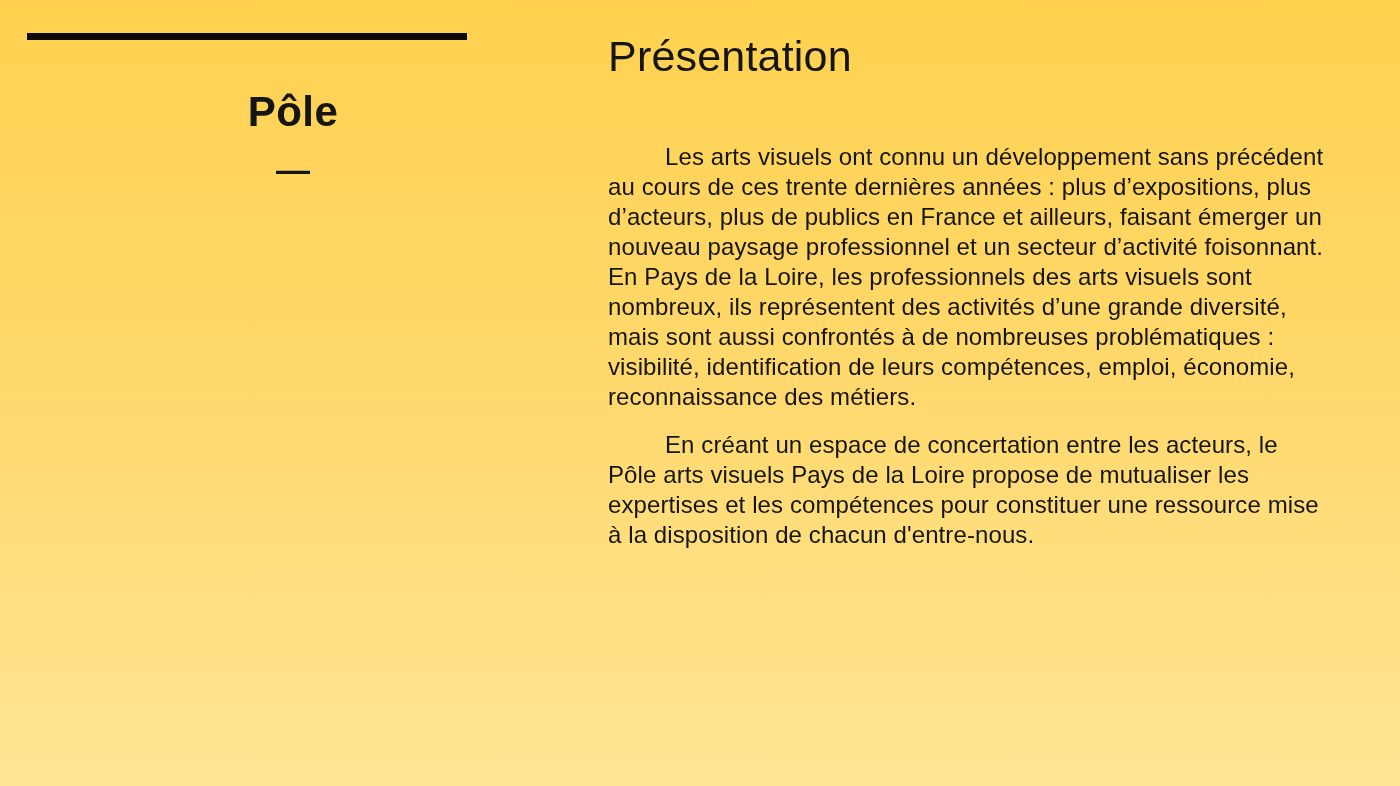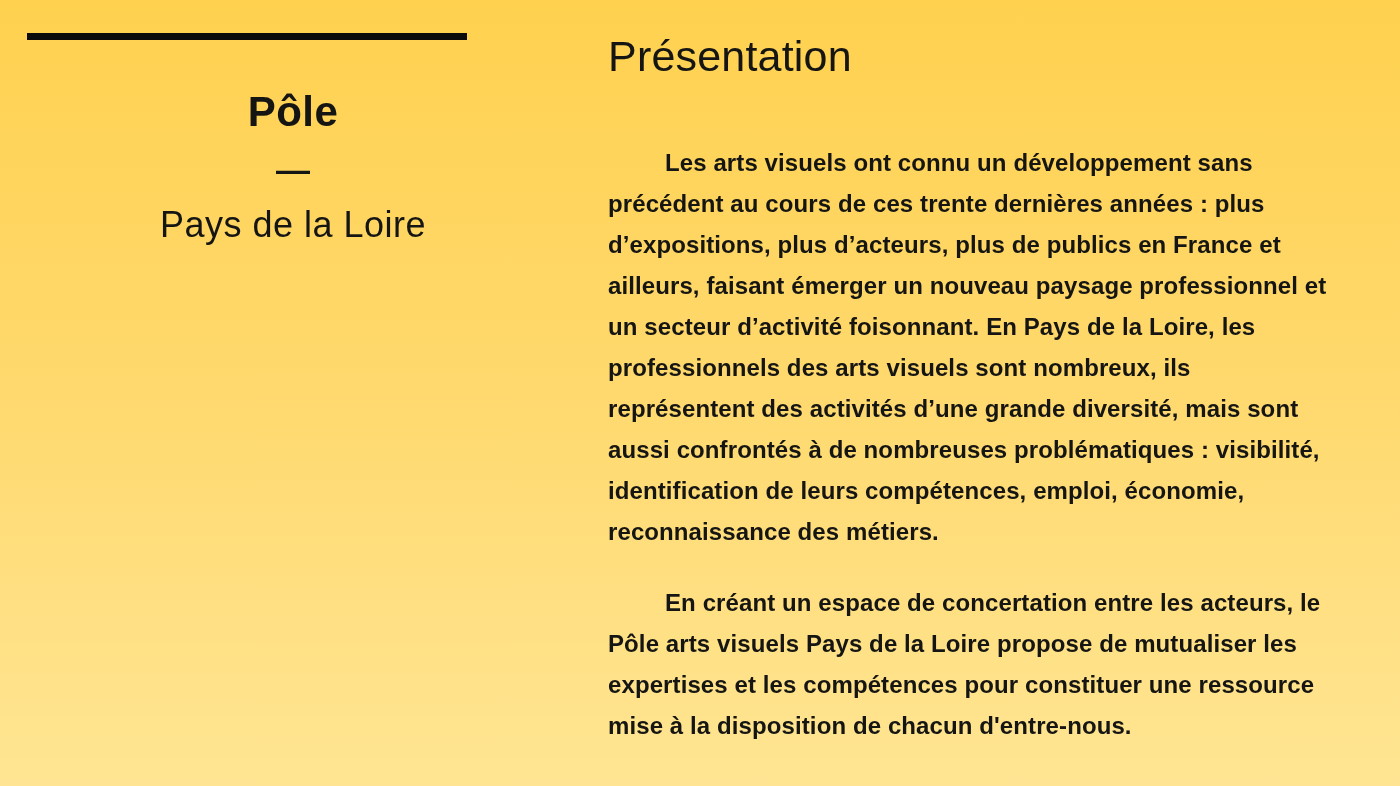--- a/index.html
+++ b/index.html
@@ -70,43 +70,42 @@
   .content h1 {
     margin: 0;
     font-size: 43px;
     font-weight: 400;
     line-height: 46px;
     letter-spacing: 0.2px;
   }
   .content p {
     margin: 0;
     font-size: 24px;
-    font-weight: 700;
-    line-height: 41px;
+    font-weight: 400;
+    line-height: 30px;
     text-indent: 57px;
     letter-spacing: 0.1px;
   }
   .content p.first {
     margin-top: 63px;
   }
   .content p.second {
-    margin-top: 30px;
+    margin-top: 18px;
   }
 </style>
 </head>
 <body>
 
 <div class="page">
 
   <aside class="brand">
     <div class="rule"></div>
     <div class="lockup">
       <div class="brand-name">Pôle</div>
       <div class="brand-sep">—</div>
-      <div class="brand-region">Pays de la Loire</div>
     </div>
   </aside>
 
   <main class="content">
     <h1>Présentation</h1>
     <p class="first">Les arts visuels ont connu un développement sans précédent au cours de ces trente dernières années&nbsp;: plus d’expositions, plus d’acteurs, plus de publics en France et ailleurs, faisant émerger un nouveau paysage professionnel et un secteur d’activité foisonnant. En Pays de la Loire, les professionnels des arts visuels sont nombreux, ils représentent des activités d’une grande diversité, mais sont aussi confrontés à de nombreuses problématiques&nbsp;: visibilité, identification de leurs compétences, emploi, économie, reconnaissance des métiers.</p>
     <p class="second">En créant un espace de concertation entre les acteurs, le Pôle arts visuels Pays de la Loire propose de mutualiser les expertises et les compétences pour constituer une ressource mise à la disposition de chacun d'entre-nous.</p>
   </main>
 
 </div>

